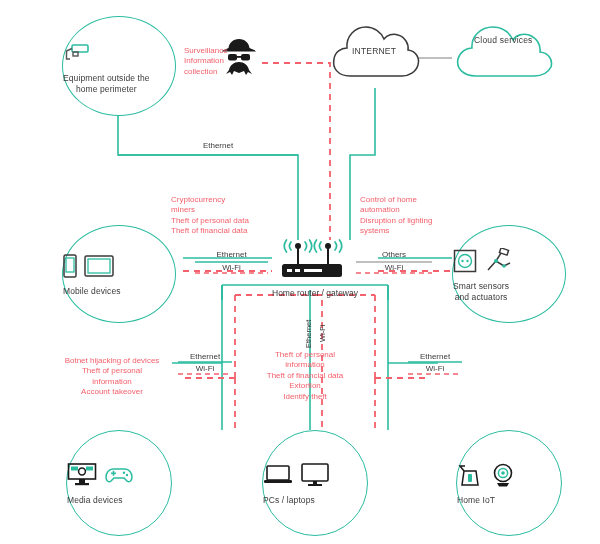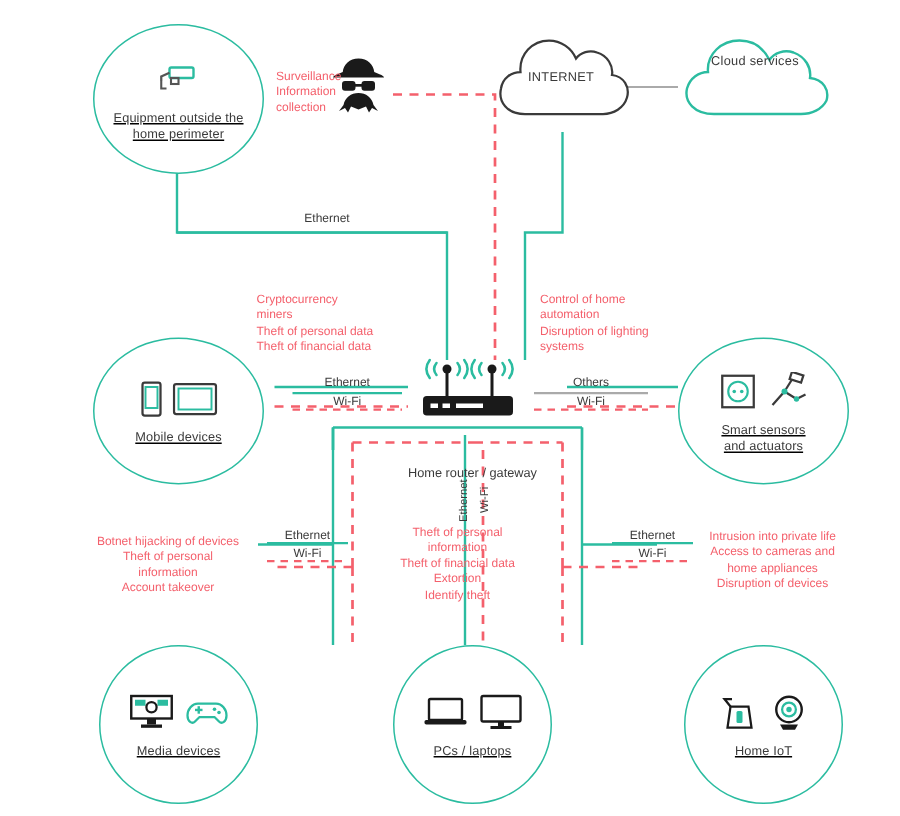--- a/index.html
+++ b/index.html
@@ -3,33 +3,33 @@
 <meta charset="utf-8">
 <style>
   html,body{margin:0;padding:0;background:#ffffff;}
   body{width:600px;height:544px;overflow:hidden;
        font-family:"Liberation Sans","DejaVu Sans",sans-serif;}
   #stage{position:relative;width:600px;height:544px;}
   svg#wires{position:absolute;left:0;top:0;width:600px;height:544px;}
 
   .node{position:absolute;}
   .circ{border:1.6px solid #2BBCA0;border-radius:50%;background:#fff;
-        display:flex;flex-direction:column;align-items:center;justify-content:center;text-decoration:underline;}
+        display:flex;flex-direction:column;align-items:flex-start;justify-content:center;}
   .nlabel{color:#3a3a3a;font-size:8.5px;line-height:11px;text-align:center;margin-top:5px;
           letter-spacing:.1px;}
   .icons{display:flex;align-items:center;justify-content:center;gap:7px;height:30px;}
 
   .cloud-wrap{position:absolute;display:flex;justify-content:center;}
   .cloud-label{position:absolute;font-size:8.5px;color:#3a3a3a;letter-spacing:.2px;}
 
   .threat{position:absolute;color:#F4606C;font-size:8px;line-height:10.4px;}
   .link-lab{position:absolute;font-size:8px;color:#3a3a3a;line-height:10px;text-align:center;}
   .vlab{position:absolute;font-size:7.5px;color:#3a3a3a;
         transform-origin:0 0;transform:rotate(-90deg);white-space:nowrap;}
-  .rtlabel{position:absolute;font-size:8.5px;color:#3a3a3a;white-space:nowrap;margin-top:22px;}
+  .rtlabel{position:absolute;font-size:8.5px;color:#3a3a3a;white-space:nowrap;}
   .router{position:absolute;}
   .spy{position:absolute;}
 </style>
 </head>
 <body>
 
 <div id="stage">
 
   <svg id="wires" viewBox="0 0 600 544">
     <g fill="none" stroke="#2BBCA0" stroke-width="1.6">
@@ -242,24 +242,20 @@
 
   <div class="threat" style="left:52px;top:356px;width:120px;text-align:center;white-space:pre-line;">Botnet hijacking of devices
 Theft of personal
 information
 Account takeover</div>
   <div class="threat" style="left:253px;top:350px;width:104px;text-align:center;white-space:pre-line;">Theft of personal
 information
 Theft of financial data
 Extortion
 Identify theft</div>
-  <div class="threat" style="left:455px;top:353px;width:120px;text-align:center;white-space:pre-line;">Intrusion into private life
-Access to cameras and
-home appliances
-Disruption of devices</div>
 
   <div class="node" style="left:262px;top:430px;">
     <div class="circ" style="width:104px;height:104px;">
       <div class="icons">
         <svg width="30" height="24" viewBox="0 0 30 24">
           <rect x="4" y="3" width="22" height="14" rx="1" fill="none" stroke="#1a1a1a" stroke-width="1.6"></rect>
           <rect x="1" y="17" width="28" height="3" rx="1.2" fill="#1a1a1a"></rect>
         </svg>
         <svg width="30" height="26" viewBox="0 0 30 26">
           <rect x="2" y="2" width="26" height="17" rx="1.2" fill="none" stroke="#1a1a1a" stroke-width="1.6"></rect>

